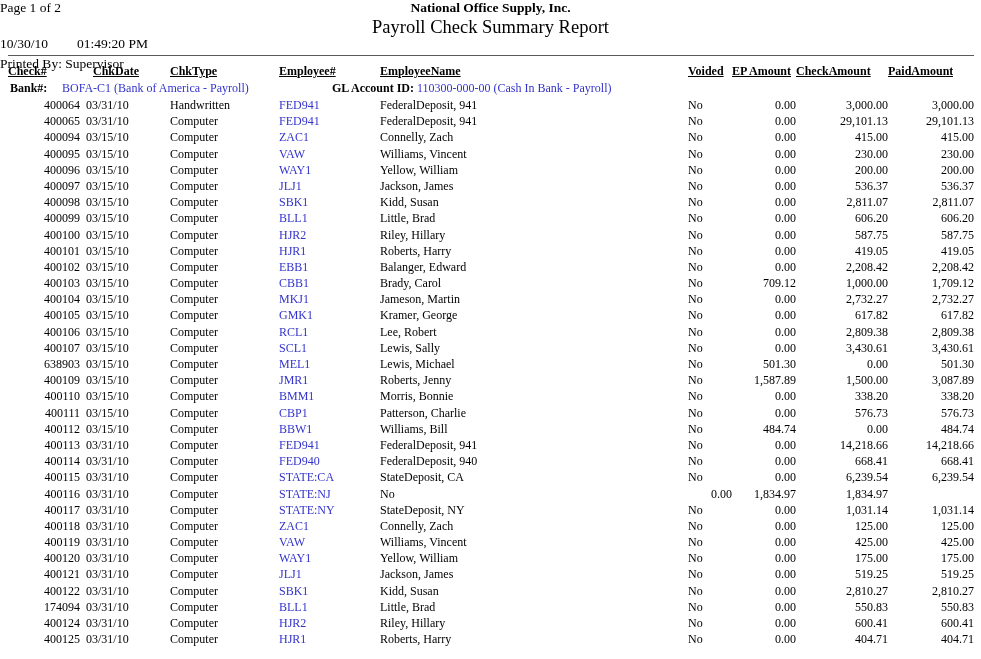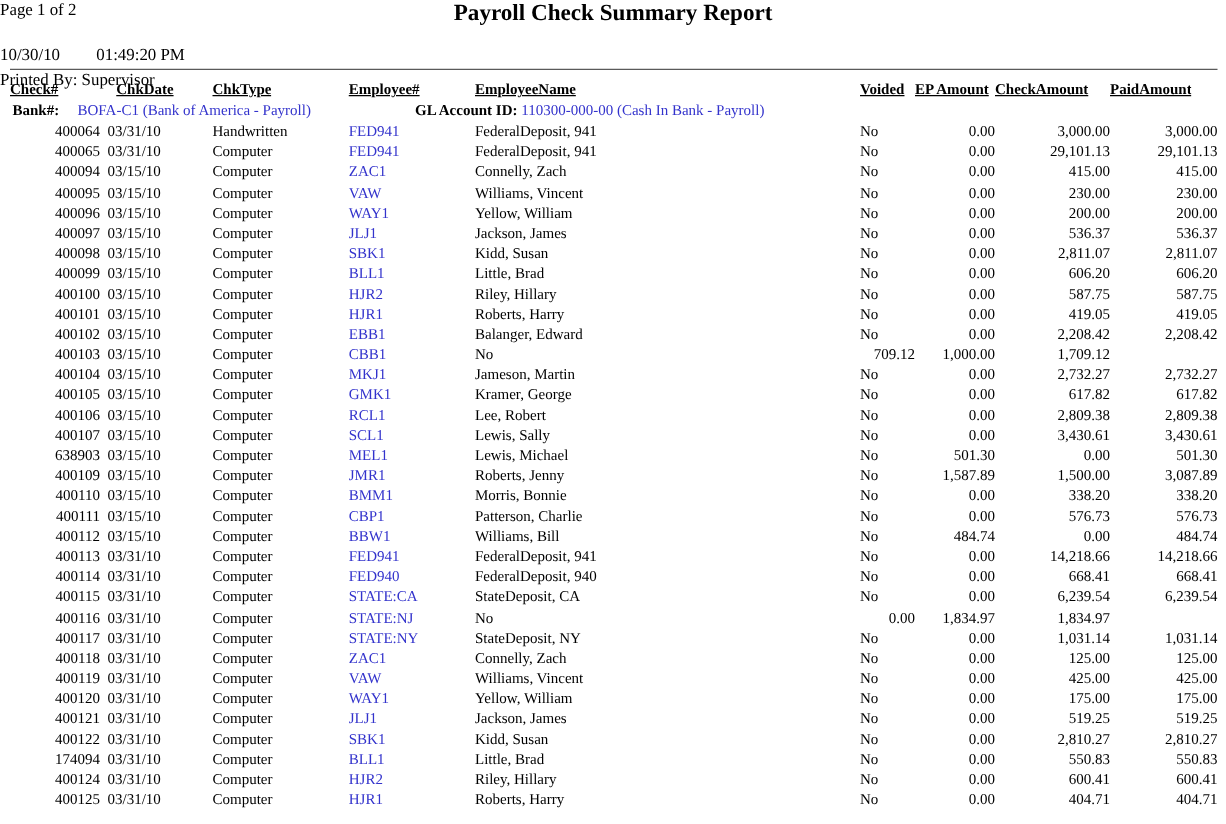--- a/index.html
+++ b/index.html
@@ -10,21 +10,21 @@
     color:#000; position:relative; overflow:hidden;
   }
   .page { position:absolute; inset:0; background:#fff; }
 
   
   .hdr-left  { position:absolute; left:8;  top:9;  font-size:13.5px; }
   .hdr-left .line1 span.date { display:inline-block; width:77px;margin-top:36px; }
   .hdr-left .line2 { margin-top:4px; }
   .hdr-center{ position:absolute; left:0; right:0; top:8; text-align:center; }
   .company   { font-size:13.5px; font-weight:bold; }
-  .rpt-title { font-size:18.5px; font-weight:bold; margin-top:1px; }
+  .rpt-title { font-size:18.5px; font-weight:normal; margin-top:1px; }
   .hdr-right { position:absolute; right:14; top:10; font-size:13.5px; }
 
   .rule { position:absolute; left:8px; right:7px; top:55px; border-top:1.5px solid #5a5a5a; }
 
   
   .content { position:absolute; left:8px; top:63px; width:966px; }
   .grid-row {
     display:grid;
     grid-template-columns:72px 86px 112px 100px 308px 46px 64px 92px 86px;
     font-size:12px; line-height:16.2px; height:16.2px; white-space:nowrap;
@@ -59,20 +59,21 @@
 <div class="page">
 
   <div class="hdr-left">
     <div class="line1">
       <span class="date">10/30/10</span><span>01:49:20 PM</span>
     </div>
     <div class="line2">Printed By: Supervisor</div>
   </div>
 
   <div class="hdr-center">
+    <div class="company">National Office Supply, Inc.</div>
     <div class="rpt-title">Payroll Check Summary Report</div>
   </div>
 
   <div class="hdr-right">Page 1 of 2</div>
 
   <div class="rule"></div>
 
   <div class="content">
 
     <div class="grid-row headers-row">
@@ -225,20 +226,21 @@
     <span class="c7">0.00</span>
     <span class="c8">2,208.42</span>
     <span class="c9">2,208.42</span>
   </div>
 
   <div class="grid-row">
     <span class="c1">400103</span>
     <span class="c2">03/15/10</span>
     <span class="c3">Computer</span>
     <span class="c4 link">CBB1</span>
+    <span class="c5">Brady, Carol</span>
     <span class="c6">No</span>
     <span class="c7">709.12</span>
     <span class="c8">1,000.00</span>
     <span class="c9">1,709.12</span>
   </div>
 
   <div class="grid-row">
     <span class="c1">400104</span>
     <span class="c2">03/15/10</span>
     <span class="c3">Computer</span>

